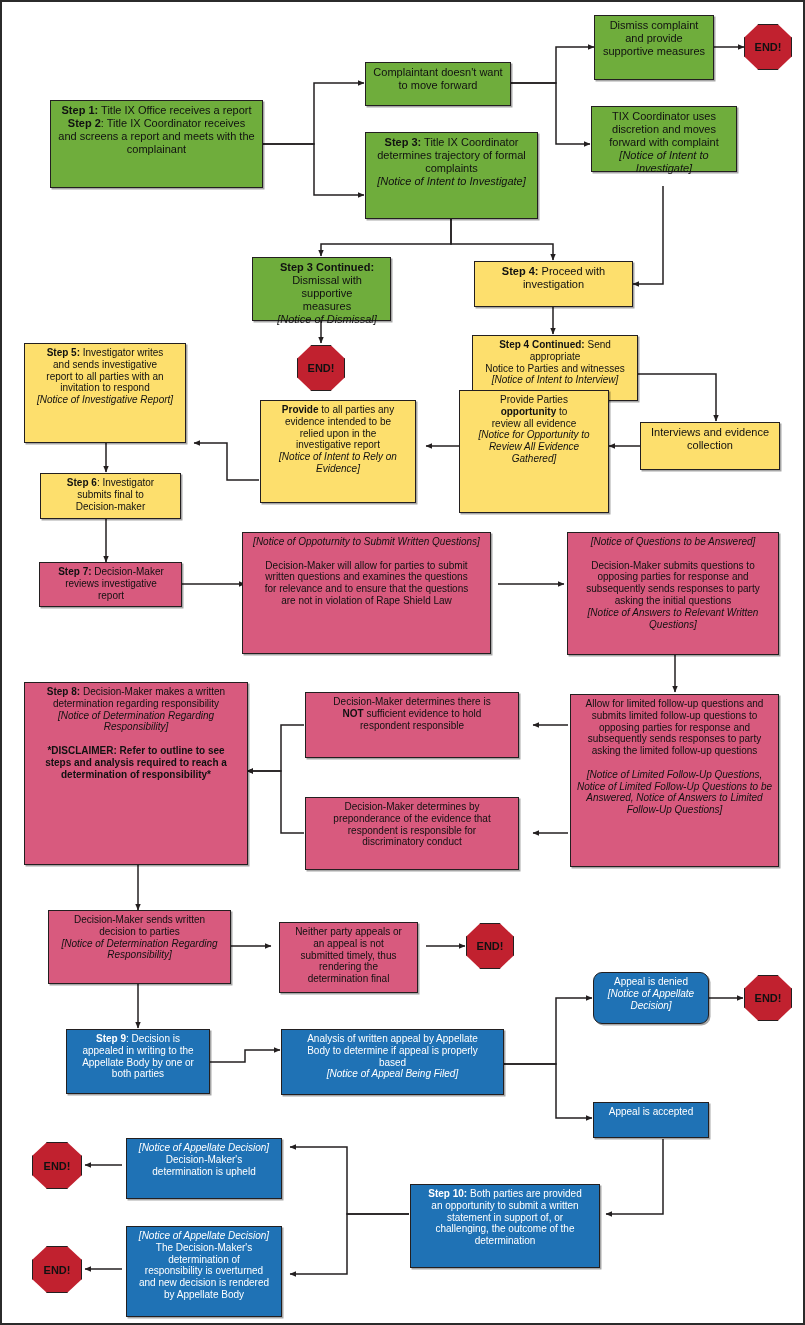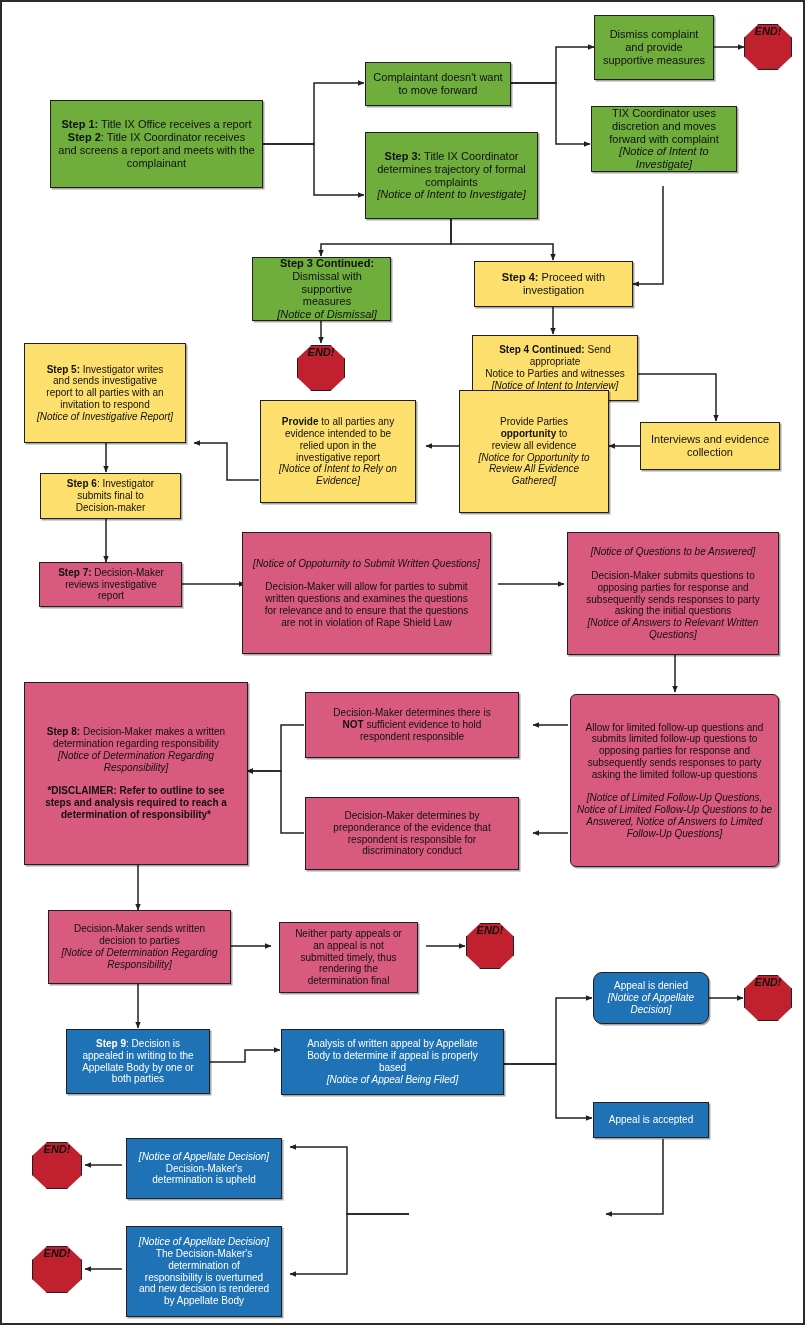--- a/index.html
+++ b/index.html
@@ -9,42 +9,41 @@
     background:#ffffff;
     border:2px solid #2b2b2b;
     box-sizing:border-box;
     overflow:hidden;
   }
   #connectors{position:absolute;left:0;top:0;width:805px;height:1325px;pointer-events:none;}
   .node{
     position:absolute;
     box-sizing:border-box;
     border:1.5px solid #231f20;
-    display:flex;align-items:center;justify-content:center;
+    display:flex;align-items:flex-start;justify-content:center;
     text-align:center;
     color:#111111;
     line-height:1.18;
     padding:3px 5px;
     box-shadow:1.5px 1.5px 0 rgba(0,0,0,0.35);
   }
   .node .txt{width:100%;}
   .green{background:#6fad3c;}
   .yellow{background:#fddf6d;}
   .pink{background:#d85a7e;}
   .blue{background:#1f72b5;}
   .end{
     position:absolute;
     background:#c1212f;
     border:1.5px solid #231f20;
-    display:flex;align-items:flex-start;justify-content:center;
+    display:flex;align-items:center;justify-content:center;
     font-weight:bold;color:#111;
     -webkit-clip-path:polygon(30% 0,70% 0,100% 30%,100% 70%,70% 100%,30% 100%,0 70%,0 30%);
     clip-path:polygon(30% 0,70% 0,100% 30%,100% 70%,70% 100%,30% 100%,0 70%,0 30%);
     box-sizing:border-box;
-    font-style:italic;
   }
   b{font-weight:bold;}
   i{font-style:italic;}
   .fs11{font-size:11px;}
   .fs10{font-size:10px;}
 </style>
 </head>
 <body>
 
 <div id="page">
@@ -270,21 +269,21 @@
         <div>&nbsp;</div>
         <div>Decision-Maker submits questions to</div>
         <div>opposing parties for response and</div>
         <div>subsequently sends responses to party</div>
         <div>asking the initial questions</div>
         <div><i>[Notice of Answers to Relevant Written</i></div>
         <div><i>Questions]</i></div>
       </div>
   </div>
 
-  <div class="node pink fs10" style="left:568px;top:692px;width:209px;height:173px;border-radius:6px;">
+  <div class="node pink fs10" style="left:568px;top:692px;width:209px;height:173px;">
     <div class="txt">
         <div>Allow for limited follow-up questions and</div>
         <div>submits limited follow-up questions to</div>
         <div>opposing parties for response and</div>
         <div>subsequently sends responses to party</div>
         <div>asking the limited follow-up questions</div>
         <div>&nbsp;</div>
         <div><i>[Notice of Limited Follow-Up Questions,</i></div>
         <div><i>Notice of Limited Follow-Up Questions to be</i></div>
         <div><i>Answered, Notice of Answers to Limited</i></div>
@@ -366,20 +365,29 @@
         <div><i>Decision]</i></div>
       </div>
   </div>
 
   <div class="node blue fs10" style="left:591px;top:1100px;width:116px;height:36px;color:#fff;">
     <div class="txt">
         <div>Appeal is accepted</div>
       </div>
   </div>
 
+  <div class="node blue fs10" style="left:408px;top:1182px;width:190px;height:84px;color:#fff;">
+    <div class="txt">
+        <div><b>Step 10:</b> Both parties are provided</div>
+        <div>an opportunity to submit a written</div>
+        <div>statement in support of, or</div>
+        <div>challenging, the outcome of the</div>
+        <div>determination</div>
+      </div>
+  </div>
 
   <div class="node blue fs10" style="left:124px;top:1136px;width:156px;height:61px;color:#fff;">
     <div class="txt">
         <div><i>[Notice of Appellate Decision]</i></div>
         <div>Decision-Maker's</div>
         <div>determination is upheld</div>
       </div>
   </div>
 
   <div class="node blue fs10" style="left:124px;top:1224px;width:156px;height:91px;color:#fff;">

